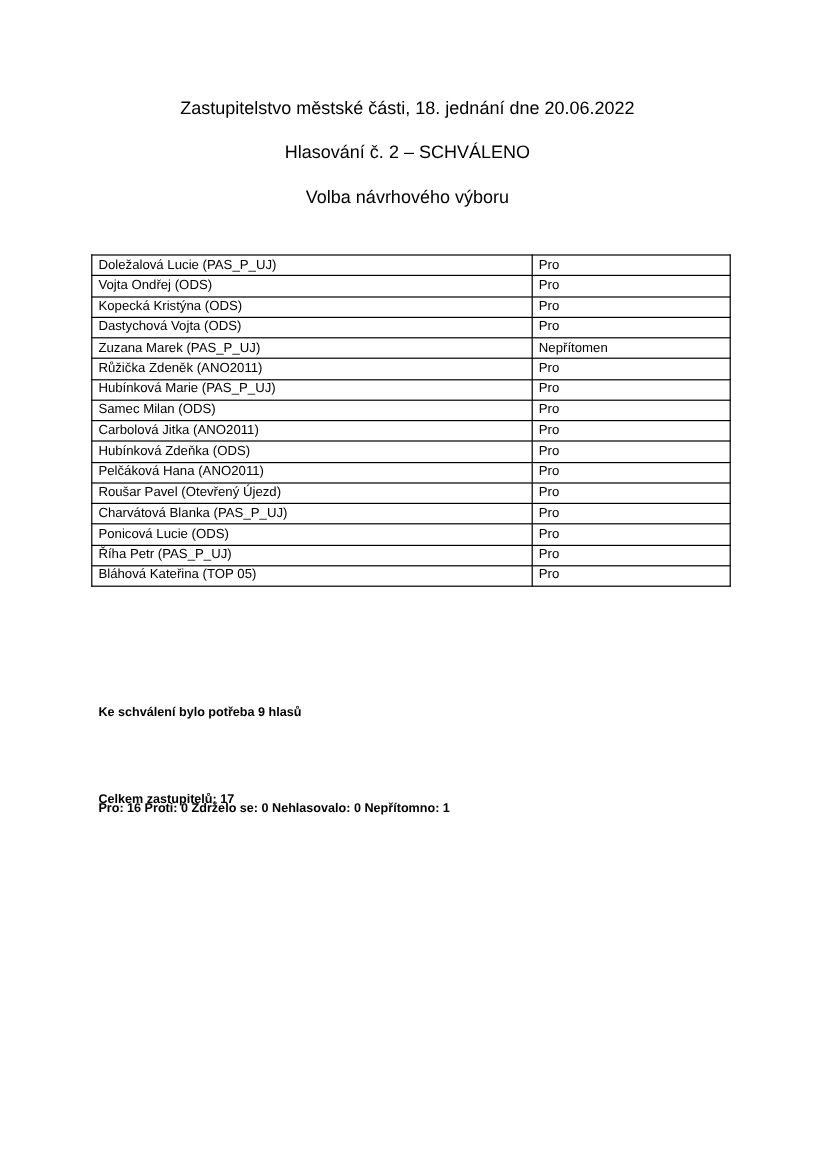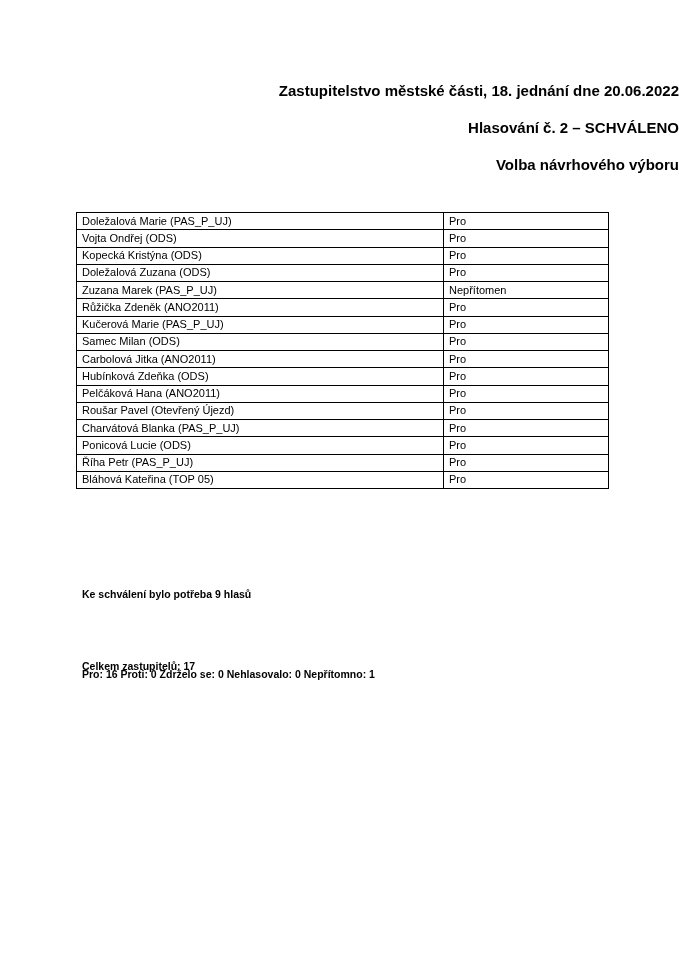--- a/index.html
+++ b/index.html
@@ -13,22 +13,22 @@
     height: 960px;
     background: #ffffff;
     color: #000000;
     font-family: "Liberation Sans", sans-serif;
     overflow: hidden;
   }
   .title {
     position: absolute;
     left: 0;
     width: 679px;
-    text-align: right;
-    font-weight: bold;
+    text-align: center;
+    font-weight: normal;
     font-size: 15px;
     line-height: 18px;
     white-space: nowrap;
   }
   .title-1 { top: 82px; }
   .title-2 { top: 119px; }
   .title-3 { top: 156px; }
 
   .vote-table {
     position: absolute;
@@ -71,45 +71,45 @@
 
   <div class="title title-1">Zastupitelstvo městské části, 18. jednání dne 20.06.2022</div>
 
   <div class="title title-2">Hlasování č. 2 – SCHVÁLENO</div>
 
   <div class="title title-3">Volba návrhového výboru</div>
 
   <table class="vote-table">
     <tbody id="vote-rows">
         <tr>
-          <td class="member-cell">Doležalová Marie (PAS_P_UJ)</td>
+          <td class="member-cell">Doležalová Lucie (PAS_P_UJ)</td>
           <td class="vote-cell">Pro</td>
         </tr>
         <tr>
           <td class="member-cell">Vojta Ondřej (ODS)</td>
           <td class="vote-cell">Pro</td>
         </tr>
         <tr>
           <td class="member-cell">Kopecká Kristýna (ODS)</td>
           <td class="vote-cell">Pro</td>
         </tr>
         <tr>
-          <td class="member-cell">Doležalová Zuzana (ODS)</td>
+          <td class="member-cell">Dastychová Vojta (ODS)</td>
           <td class="vote-cell">Pro</td>
         </tr>
         <tr>
           <td class="member-cell">Zuzana Marek (PAS_P_UJ)</td>
           <td class="vote-cell">Nepřítomen</td>
         </tr>
         <tr>
           <td class="member-cell">Růžička Zdeněk (ANO2011)</td>
           <td class="vote-cell">Pro</td>
         </tr>
         <tr>
-          <td class="member-cell">Kučerová Marie (PAS_P_UJ)</td>
+          <td class="member-cell">Hubínková Marie (PAS_P_UJ)</td>
           <td class="vote-cell">Pro</td>
         </tr>
         <tr>
           <td class="member-cell">Samec Milan (ODS)</td>
           <td class="vote-cell">Pro</td>
         </tr>
         <tr>
           <td class="member-cell">Carbolová Jitka (ANO2011)</td>
           <td class="vote-cell">Pro</td>
         </tr>

